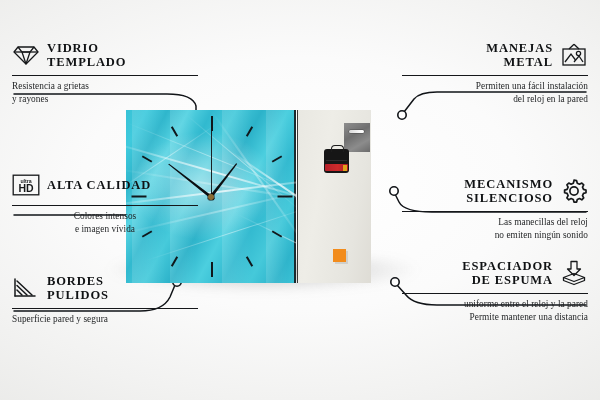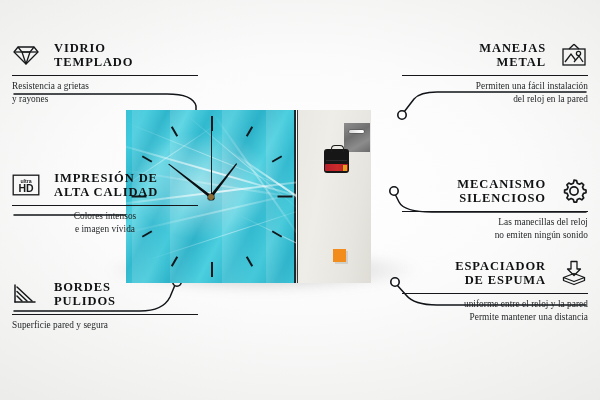--- a/index.html
+++ b/index.html
@@ -197,21 +197,21 @@
   .feature {
     position: absolute;
     width: 186px;
   }
   .feature.left  { text-align: left; }
   .feature.right { text-align: right; }
 
   .f-head {
     display: flex;
     align-items: center;
-    gap: 14px;
+    gap: 7px;
     height: 34px;
   }
   .feature.right .f-head { flex-direction: row-reverse; }
 
   .f-icon {
     flex: 0 0 auto;
     width: 28px;
     height: 28px;
     display: flex;
     align-items: center;
@@ -238,21 +238,21 @@
     font-size: 9.3px;
     line-height: 1.36;
     color: #1e2022;
     margin-top: 4px;
     letter-spacing: 0.05px;
   }
 
   
   #feat-glass    { left: 12px;  top: 38px; }
   #feat-print    { left: 12px;  top: 168px; text-align: center; }
-  #feat-edges    { left: 12px;  top: 277px; }
+  #feat-edges    { left: 12px;  top: 271px; }
   #feat-handles  { left: 402px; top: 38px; }
   #feat-mech     { left: 402px; top: 168px; margin-top: 6px; }
   #feat-spacer   { left: 402px; top: 256px; }
 </style>
 </head>
 <body>
 
 <div id="infographic">
 
   <svg class="wires" viewBox="0 0 600 400">
@@ -356,21 +356,20 @@
   <div class="feature left" id="feat-print">
     <div class="f-head">
       <div class="f-icon">
         <svg width="28" height="22" viewBox="0 0 28 22">
           <rect x="1.2" y="1.2" width="25.6" height="19.6" fill="none" stroke="#16181a" stroke-width="1.3"></rect>
           <text x="14" y="8.6" font-family="Liberation Sans, sans-serif" font-size="5.2" font-weight="700" text-anchor="middle" fill="#16181a">ultra</text>
           <text x="14" y="18" font-family="Liberation Sans, sans-serif" font-size="10.5" font-weight="700" text-anchor="middle" fill="#16181a">HD</text>
         </svg>
       </div>
       <div class="f-title">
-        <div>IMPRESIÓN DE</div>
         <div>ALTA CALIDAD</div>
       </div>
     </div>
     <div class="f-rule"></div>
     <div class="f-desc">
       <div>Colores intensos</div>
       <div>e imagen vívida</div>
     </div>
   </div>
 

